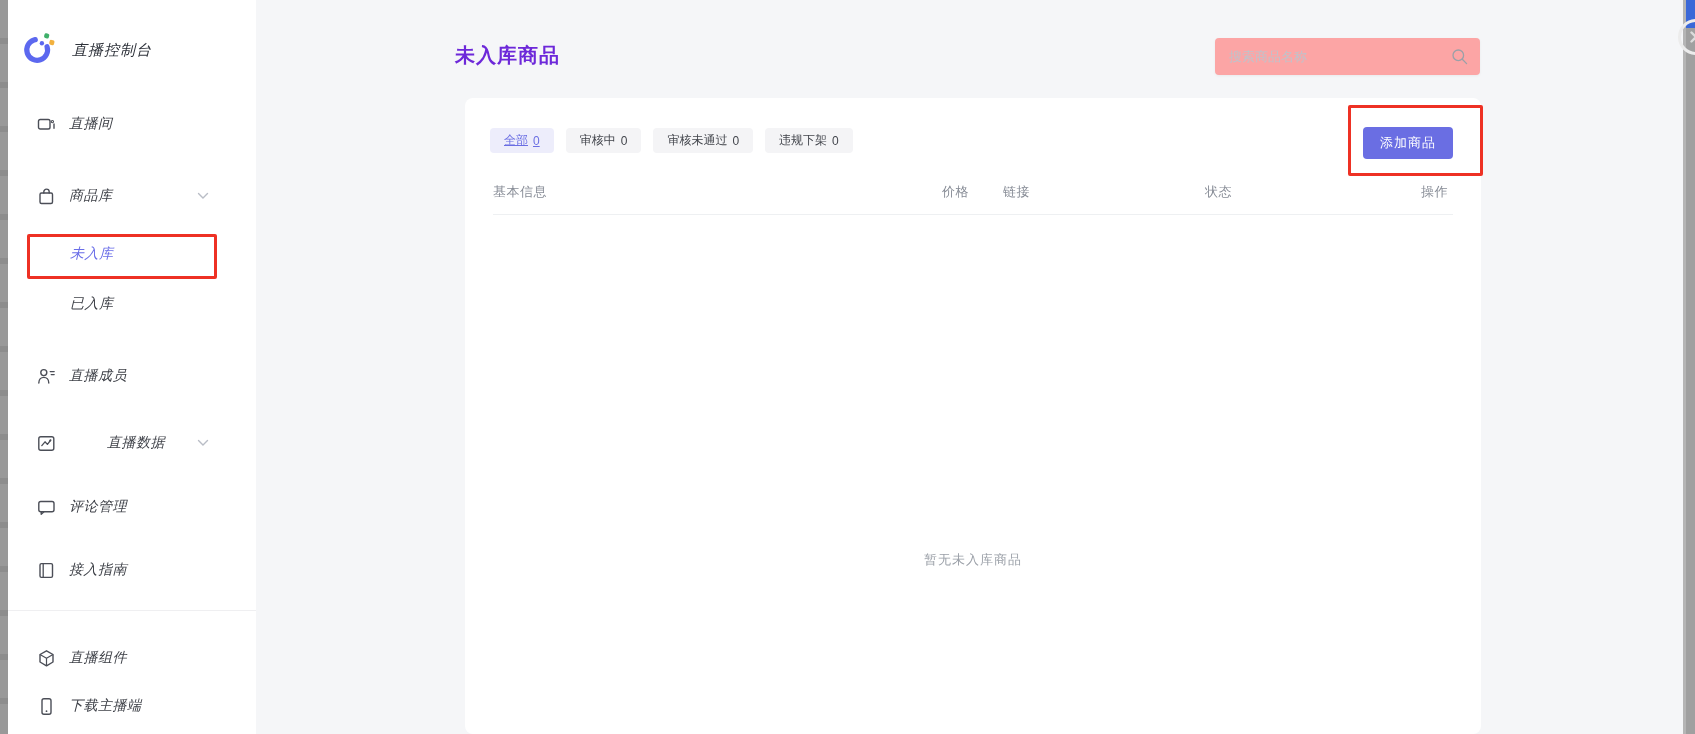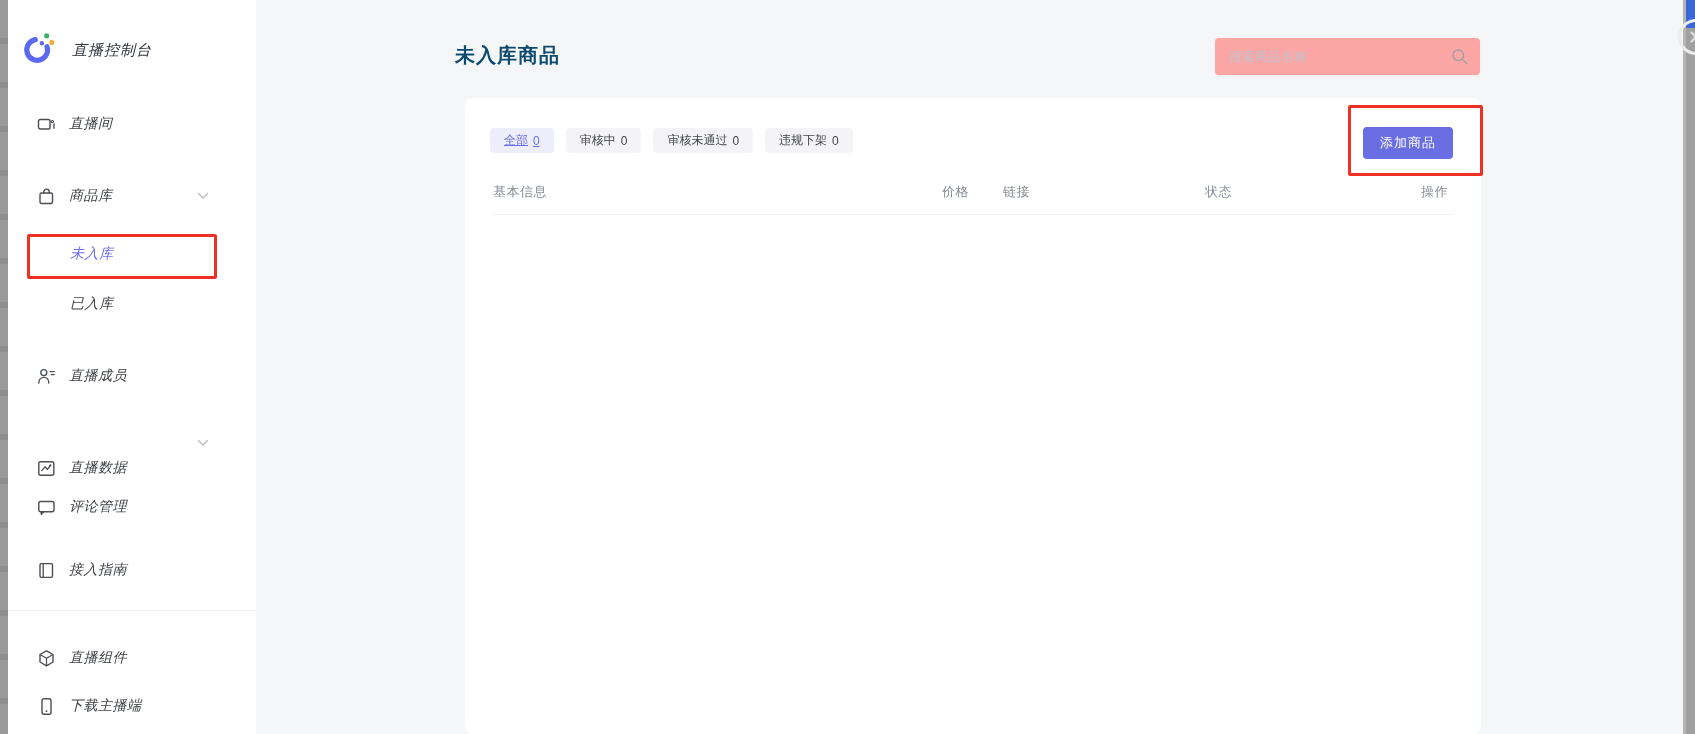--- a/index.html
+++ b/index.html
@@ -51,21 +51,21 @@
     position:absolute;left:62px;font-size:14px;color:#3c3f46;cursor:pointer;letter-spacing:0.5px;
   }
   .nav-sub.active{color:#6a6ee8;}
   .chevron{position:absolute;left:189px;width:12px;height:8px;}
   .sidebar-divider{
     position:absolute;left:0;top:610px;width:248px;height:1px;background:#efeff1;
   }
   
   .page-title{
     position:absolute;left:455px;top:42px;margin:0;
-    font-size:20px;font-weight:700;color:#0c4a6e;letter-spacing:1px;z-index:1;
+    font-size:20px;font-weight:700;color:#6d28d9;letter-spacing:1px;z-index:1;
   }
   .search-box{
     position:absolute;left:1215px;top:38px;width:265px;height:37px;
     background:#fca5a5;border-radius:4px;box-shadow:0 1px 3px rgba(0,0,0,.05);z-index:1;
   }
   .search-box input{
     width:100%;height:100%;border:none;outline:none;background:transparent;
     box-sizing:border-box;padding:0 40px 0 14px;font-size:13px;color:#333;
     font-family:inherit;
   }
@@ -165,21 +165,21 @@
     <span class="nav-ic">
       <svg width="19" height="19" viewBox="0 0 19 19">
         <circle cx="6.8" cy="5.6" r="3" fill="none" stroke="#4b4e57" stroke-width="1.4"></circle>
         <path d="M1.8 16 c0-3.6 2.4-5.6 5-5.6 s5 2 5 5.6" fill="none" stroke="#4b4e57" stroke-width="1.4" stroke-linecap="round"></path>
         <path d="M13.2 4.6 h4 M14.2 7.6 h3" stroke="#4b4e57" stroke-width="1.3" stroke-linecap="round"></path>
       </svg>
     </span>
     <span class="nav-label">直播成员</span>
   </div>
 
-  <div class="nav-item" style="top:455px;">
+  <div class="nav-item" style="top:430px;gap:38px;">
     <span class="nav-ic">
       <svg width="19" height="19" viewBox="0 0 19 19">
         <rect x="1.8" y="2.8" width="15" height="13.5" rx="2" fill="none" stroke="#4b4e57" stroke-width="1.4"></rect>
         <path d="M4.8 11.6 L8 7.8 L10.4 10.4 L13.8 6" fill="none" stroke="#4b4e57" stroke-width="1.3" stroke-linecap="round" stroke-linejoin="round"></path>
         <circle cx="13.2" cy="6.6" r="1" fill="#4b4e57"></circle>
       </svg>
     </span>
     <span class="nav-label">直播数据</span>
   </div>
   <svg class="chevron" style="top:439px;" viewBox="0 0 12 8">
@@ -264,17 +264,18 @@
   <button class="add-btn">添加商品</button>
 
   <span class="th th-info">基本信息</span>
   <span class="th th-price">价格</span>
   <span class="th th-link">链接</span>
   <span class="th th-status">状态</span>
   <span class="th th-action">操作</span>
 
   <div class="thead-line"></div>
 
+  <div class="empty">暂无未入库商品</div>
 
 </section>
 
 <div class="annot annot-sidebar"></div>
 <div class="annot annot-button"></div>
 
 </body></html>

